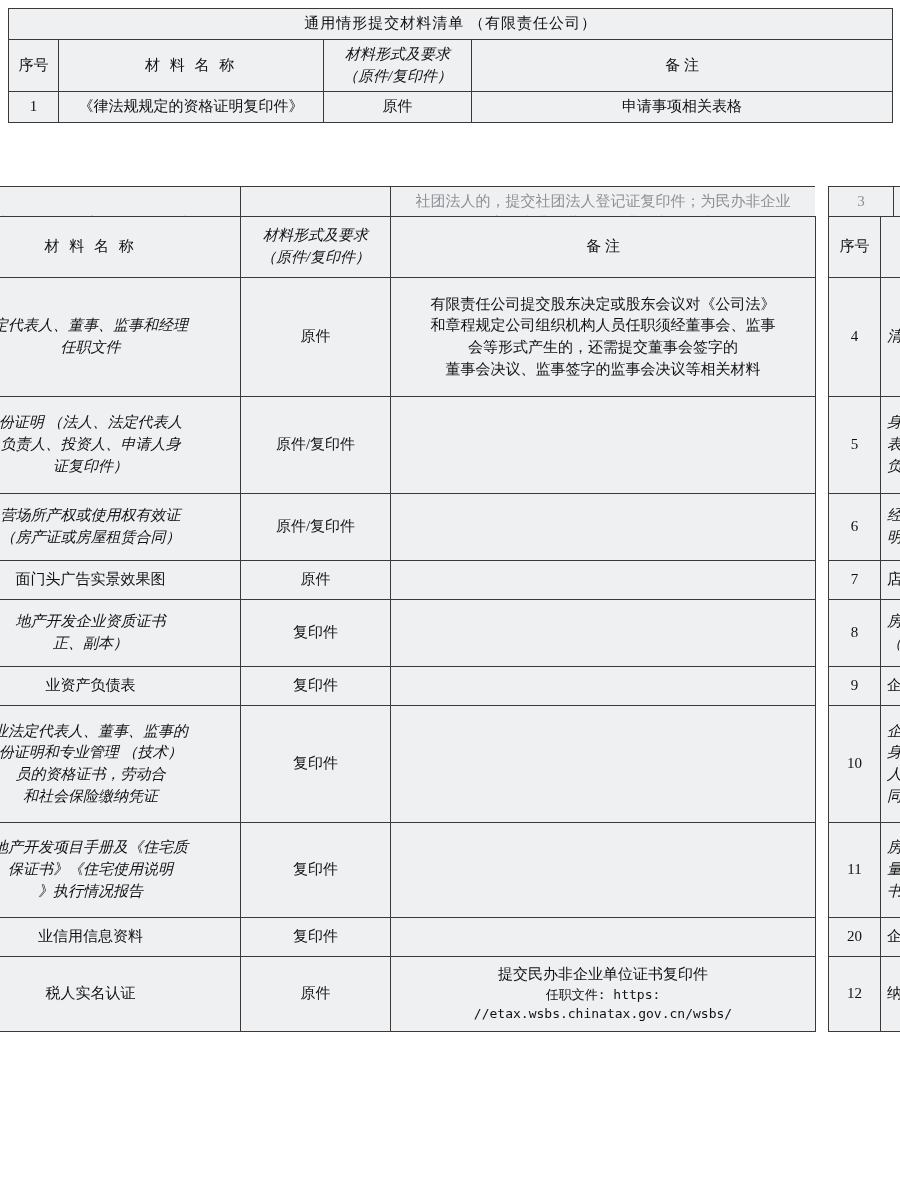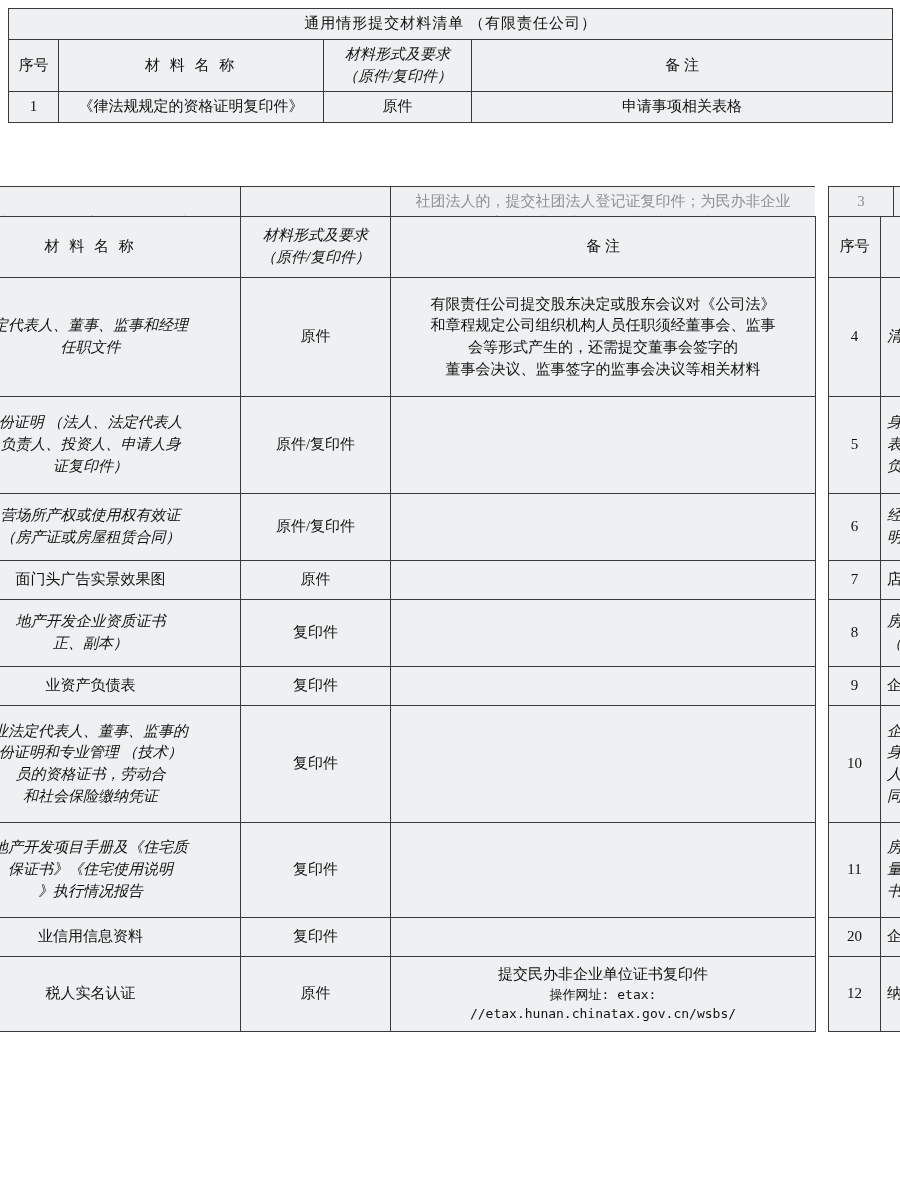--- a/index.html
+++ b/index.html
@@ -301,22 +301,22 @@
       <td class="lft" style="height:30px">业信用信息资料</td>
       <td class="ctr">复印件</td>
       <td class="lft"></td>
     </tr>
 
     <tr>
       <td class="lft" style="height:66px">税人实名认证</td>
       <td class="ctr">原件</td>
       <td class="lft">
         <div>提交民办非企业单位证书复印件</div>
-        <div class="mono">操作网址: etax:</div>
-        <div class="mono">//etax.hunan.chinatax.gov.cn/wsbs/</div>
+        <div class="mono">任职文件: https:</div>
+        <div class="mono">//etax.wsbs.chinatax.gov.cn/wsbs/</div>
       </td>
     </tr>
   </tbody>
     </table>
 
   <table class="doc side-table">
     <colgroup>
       <col class="side-idx">
       <col class="side-txt">
     </colgroup>

